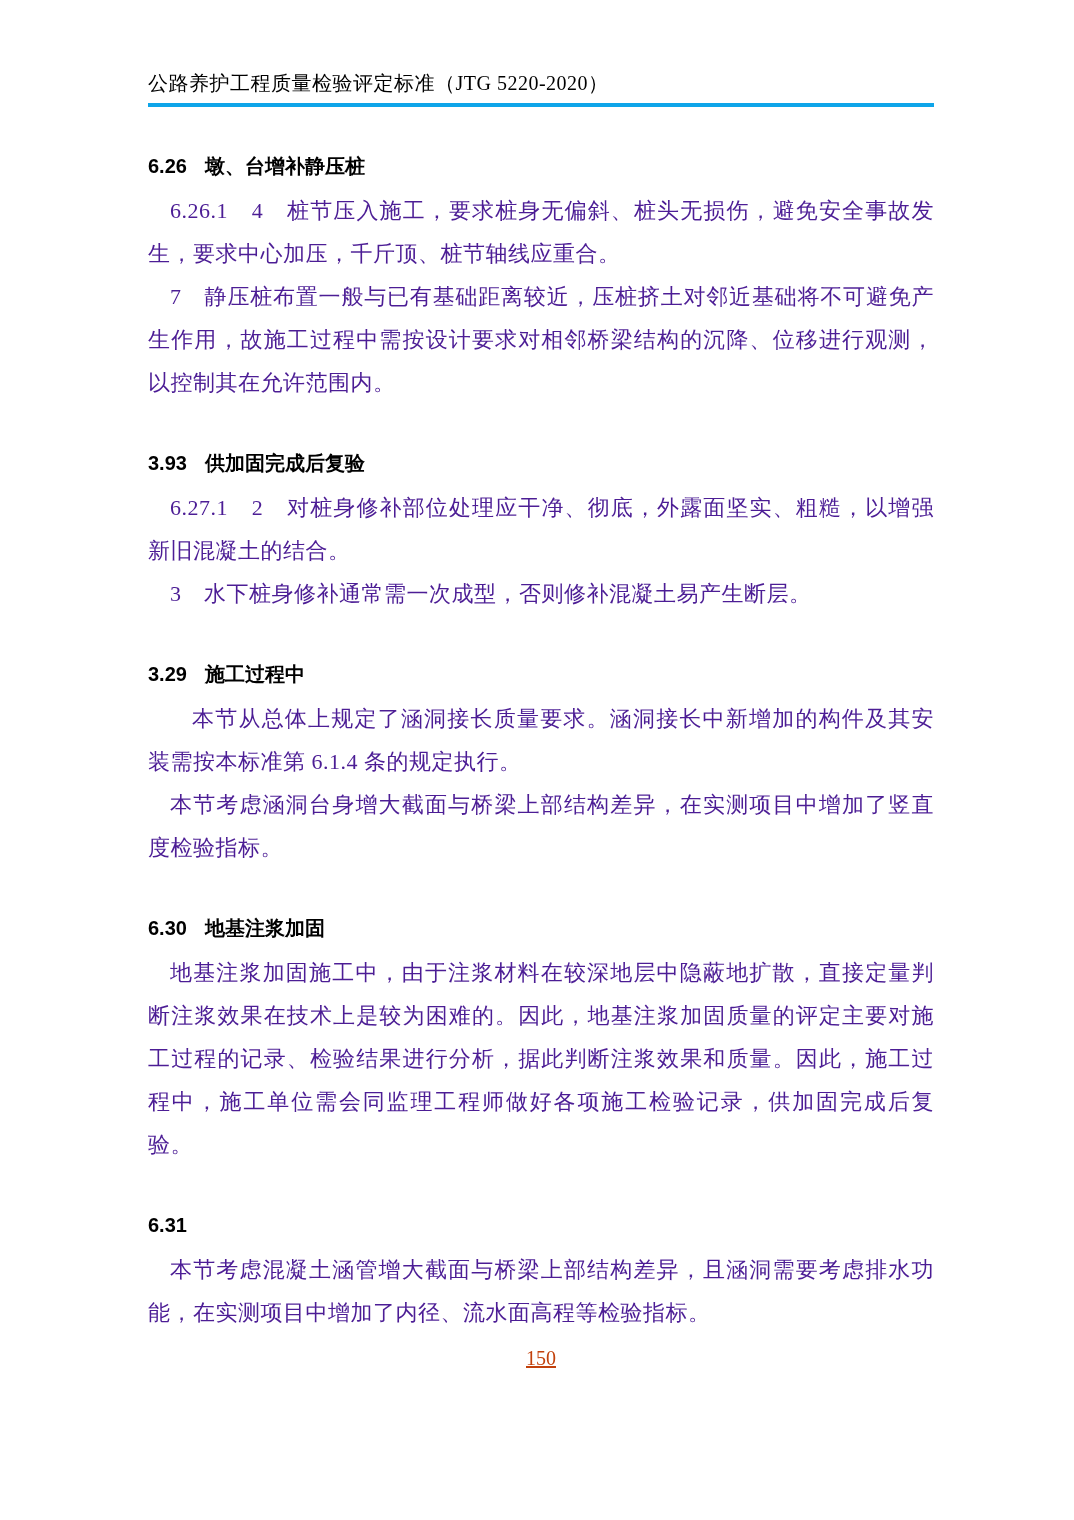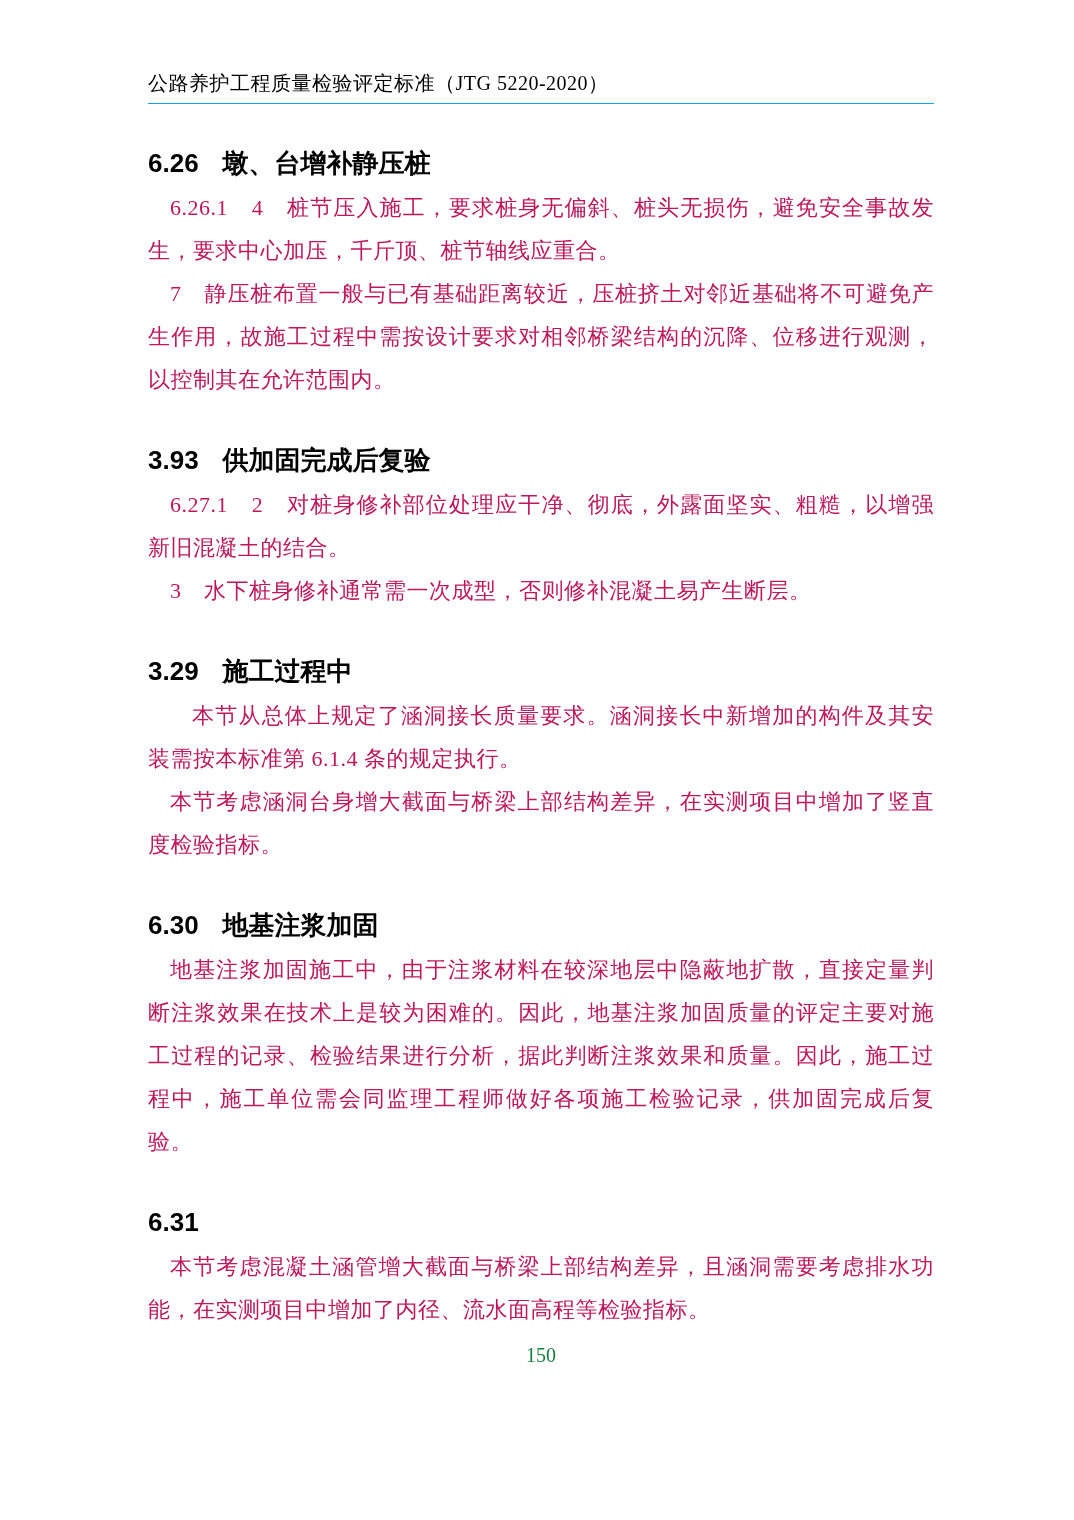--- a/index.html
+++ b/index.html
@@ -11,66 +11,67 @@
     position: relative;
     width: 1074px;
     height: 1520px;
     box-sizing: border-box;
     background: #ffffff;
     color: #000000;
     padding: 70px 140px 0 148px;
     overflow: hidden;
   }
   .page-header {
-    border-bottom: 1px solid #0ea5e9;
+    border-bottom: 4px solid #0ea5e9;
     padding-bottom: 7px;
   }
   .header-title {
     font-family: "Liberation Serif", serif;
     font-size: 20px;
     line-height: 26px;
     color: #000000;
     letter-spacing: 0.5px;
   }
   .section-heading {
     display: flex;
     align-items: baseline;
-    gap: 24px;
+    gap: 18px;
     font-family: "Liberation Sans", sans-serif;
-    font-size: 26px;
+    font-size: 20px;
     font-weight: 700;
     line-height: 30px;
     color: #000000;
     margin: 44px 0 8px 0;
   }
   .section:first-of-type .section-heading {
     margin-top: 58px;
   }
   .para {
     font-family: "Liberation Serif", serif;
     font-size: 22px;
     line-height: 43px;
     margin: 0;
     text-align: justify;
     text-indent: 22px;
-    color: #be185d;
+    color: #4c1d95;
     letter-spacing: 0.5px;
   }
   .para.indent-2 {
     text-indent: 44px;
   }
   .page-footer {
     margin-top: 12px;
     text-align: center;
   }
   .page-number {
     font-family: "Liberation Serif", serif;
     font-size: 20px;
     line-height: 24px;
-    color: #15803d;
+    color: #c2410c;
+    text-decoration: underline;
   }
 </style>
 </head>
 <body>
 
 <div class="page">
 
   <div class="page-header">
     <div class="header-title">公路养护工程质量检验评定标准（JTG 5220-2020）</div>
   </div>

